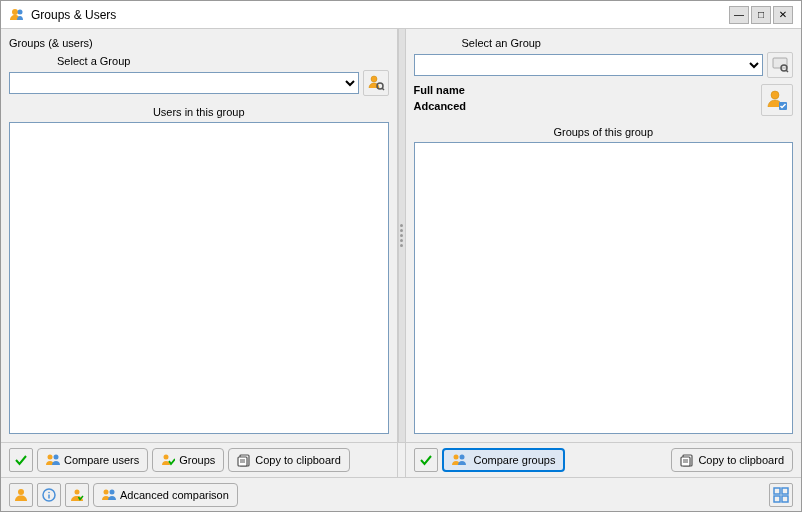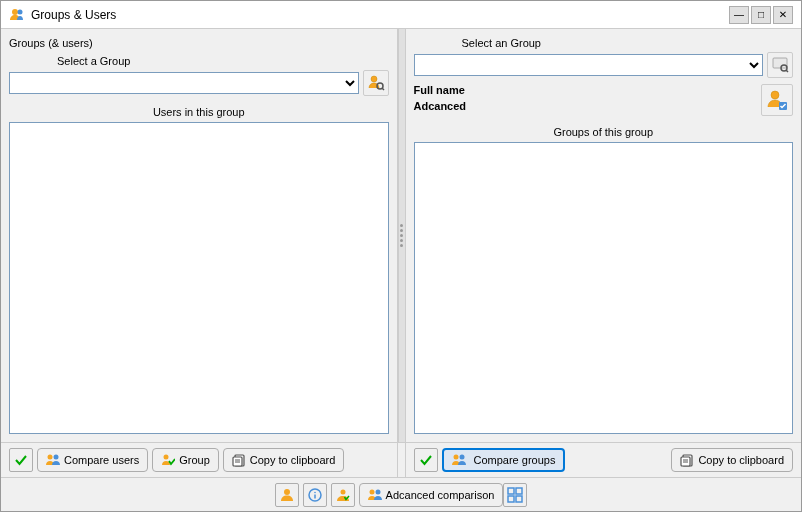--- a/index.html
+++ b/index.html
@@ -142,21 +142,21 @@
       font-size: 11px;
       display: inline-block;
       margin-right: 4px;
     }
     .footer-bar {
       border-top: 1px solid #ccc;
       background: #f0f0f0;
       padding: 4px 8px;
       display: flex;
       align-items: center;
-      justify-content: center;
+      justify-content: space-between;
       height: 34px;
     }
     .footer-left {
       display: flex;
       align-items: center;
       gap: 4px;
     }
     .footer-right {
       display: flex;
       align-items: center;
@@ -299,21 +299,21 @@
           <path d="M6 12c0-2.5 1.8-4 4-4s4 1.5 4 4" fill="#4a90d9"></path>
         </svg>
         <span>Compare users</span>
       </button>
       <button class="action-btn">
         <svg width="14" height="14" viewBox="0 0 14 14">
           <circle cx="5" cy="4" r="2.5" fill="#f5a623"></circle>
           <path d="M1 12c0-2.5 1.8-4 4-4s4 1.5 4 4" fill="#f5a623"></path>
           <polyline points="8,8 10,11 14,6" fill="none" stroke="#00aa00" stroke-width="1.8"></polyline>
         </svg>
-        <span>Group</span>
+        <span>Groups</span>
       </button>
       <button class="action-btn">
         <svg width="14" height="14" viewBox="0 0 14 14">
           <rect x="3" y="2" width="9" height="11" rx="1" fill="none" stroke="#555" stroke-width="1.2"></rect>
           <rect x="1" y="4" width="9" height="9" rx="1" fill="white" stroke="#555" stroke-width="1.2"></rect>
           <line x1="3" y1="7" x2="8" y2="7" stroke="#555" stroke-width="1"></line>
           <line x1="3" y1="9" x2="8" y2="9" stroke="#555" stroke-width="1"></line>
         </svg>
         <span>Copy to clipboard</span>
       </button>

